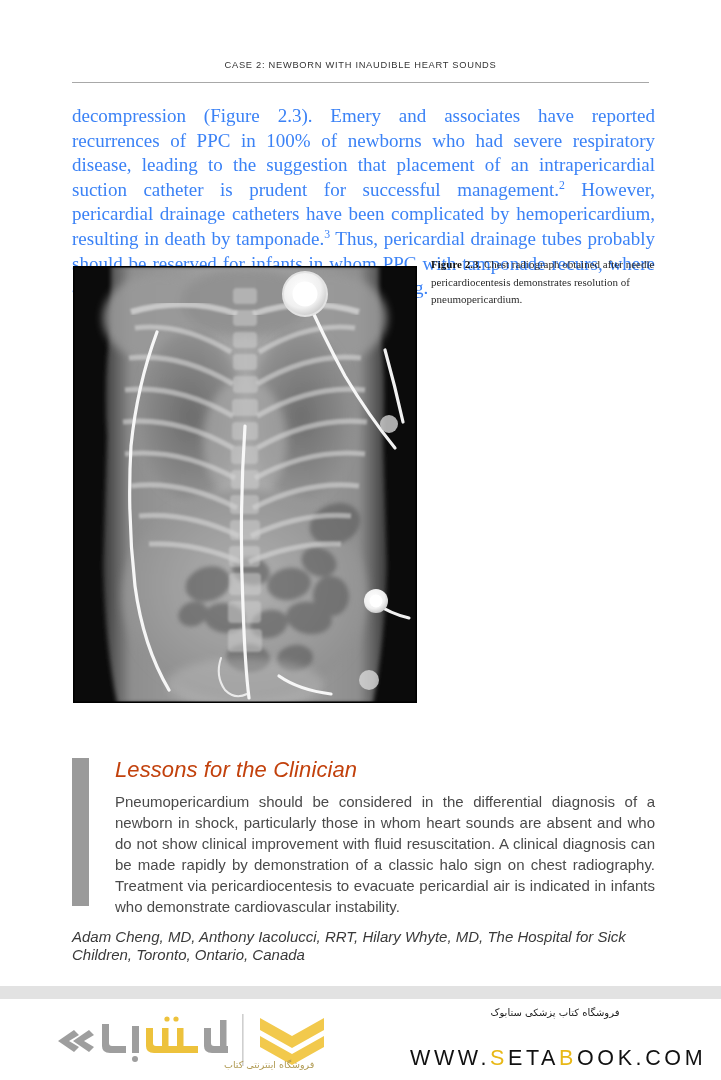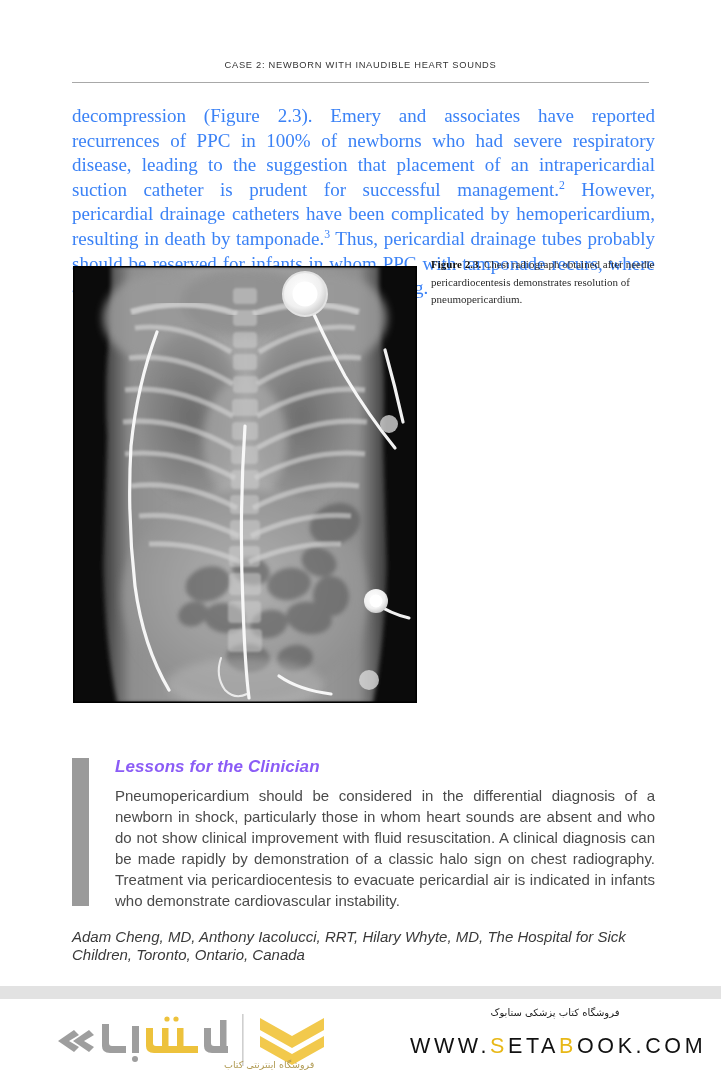--- a/index.html
+++ b/index.html
@@ -107,24 +107,24 @@
     top: 1px;
     width: 17px;
     height: 148px;
     background: #9a9a9a;
   }
   .lessons-body {
     margin-left: 43px;
   }
   .lessons-title {
     font-family: "Liberation Sans", sans-serif;
-    font-weight: bold;
+    font-weight: normal;
     font-style: italic;
-    font-size: 17px;
-    color: #8b5cf6;
+    font-size: 22px;
+    color: #c2410c;
     margin: 0 0 9px 0;
     letter-spacing: 0.1px;
   }
   .lessons-text {
     font-family: "Liberation Sans", sans-serif;
     font-size: 15px;
     line-height: 20.9px;
     color: #4a4a4a;
     text-align: justify;
     text-justify: inter-word;
@@ -185,21 +185,21 @@
   }
   .footer-fa {
     font-family: "DejaVu Sans", sans-serif;
     font-size: 10px;
     color: #1c1c1c;
     direction: rtl;
     line-height: 22px;
     white-space: nowrap;
   }
   .footer-url {
-    margin-top: 10px;
+    margin-top: 22px;
     font-family: "Liberation Sans", sans-serif;
     font-size: 21.5px;
     letter-spacing: 3.6px;
     color: #111111;
     white-space: nowrap;
   }
   .footer-url .hl {
     color: #e8b817;
   }
 </style>

